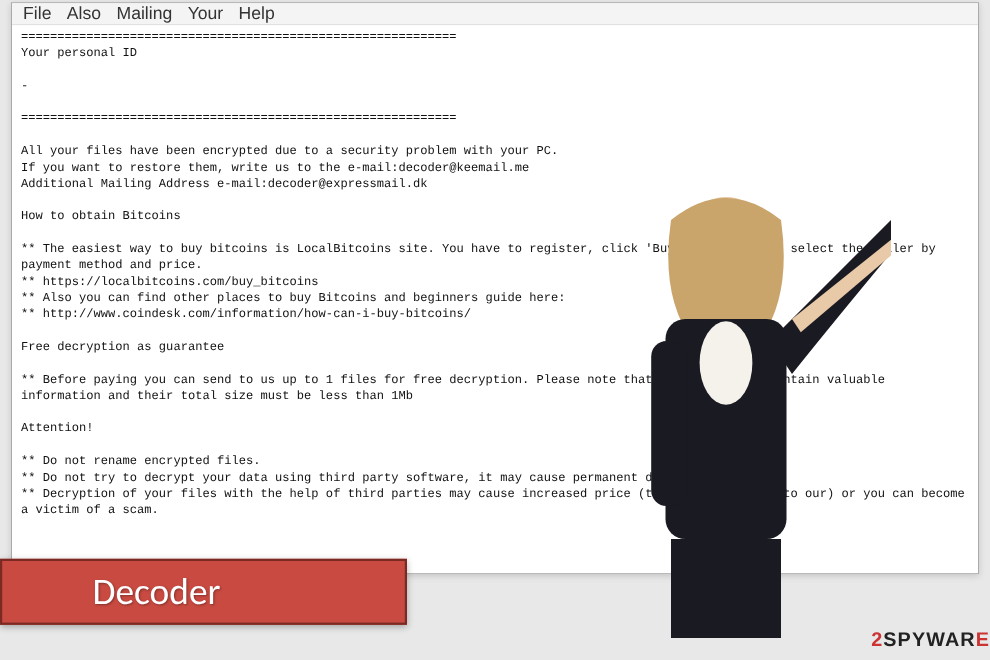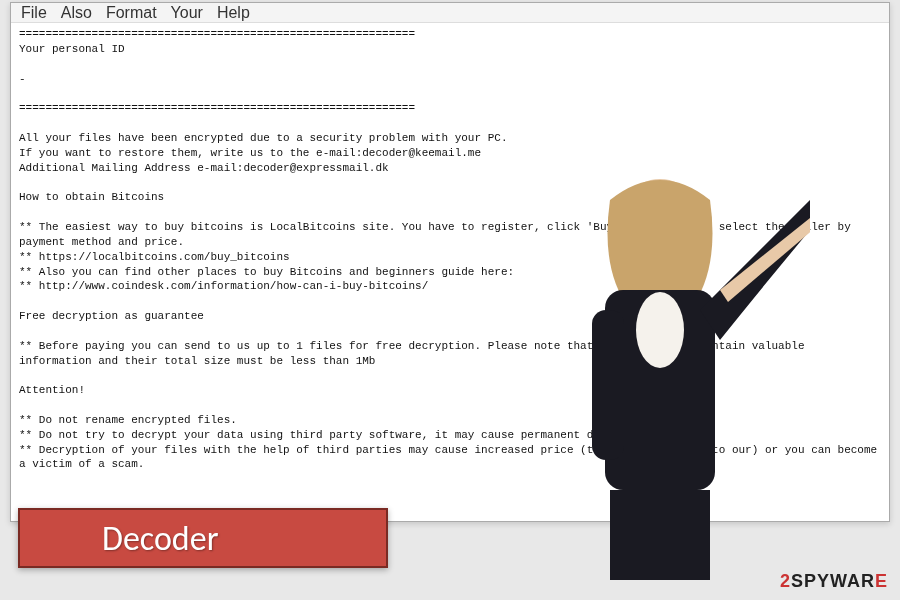--- a/index.html
+++ b/index.html
@@ -97,31 +97,30 @@
       left: 0;
       bottom: 32px;
       width: 370px;
       height: 60px;
       background: #c84a41;
       border: 2px solid #7a2a23;
       box-shadow: 0 2px 6px rgba(0,0,0,0.3);
       display: flex;
       align-items: center;
       padding-left: 82px;
-      margin-left: 18px;
     }
     .banner-text {
       color: #fff;
       font-size: 34px;
       font-family: "Calibri", Arial, sans-serif;
       text-shadow: 1px 1px 2px rgba(0,0,0,0.35);
     }
     .watermark {
       position: absolute;
-      right: 12px;
+      right: 0;
       bottom: 8px;
       font-family: Arial, sans-serif;
       font-size: 18px;
       font-weight: bold;
       letter-spacing: 1px;
       color: #222;
     }
     .watermark .two { color: #c33; }
     .watermark .e { color: #c33; }
     .person-placeholder {
@@ -133,21 +132,21 @@
       pointer-events: none;
     }
   </style>
 </head>
 <body>
 
 <div class="window">
   <div class="menubar">
     <span class="menu-item">File</span>
     <span class="menu-item">Also</span>
-    <span class="menu-item">Format</span>
+    <span class="menu-item">Mailing</span>
     <span class="menu-item">Your</span>
     <span class="menu-item">Help</span>
   </div>
   <div class="content">============================================================
 Your personal ID
 
 -
 
 ============================================================
 

